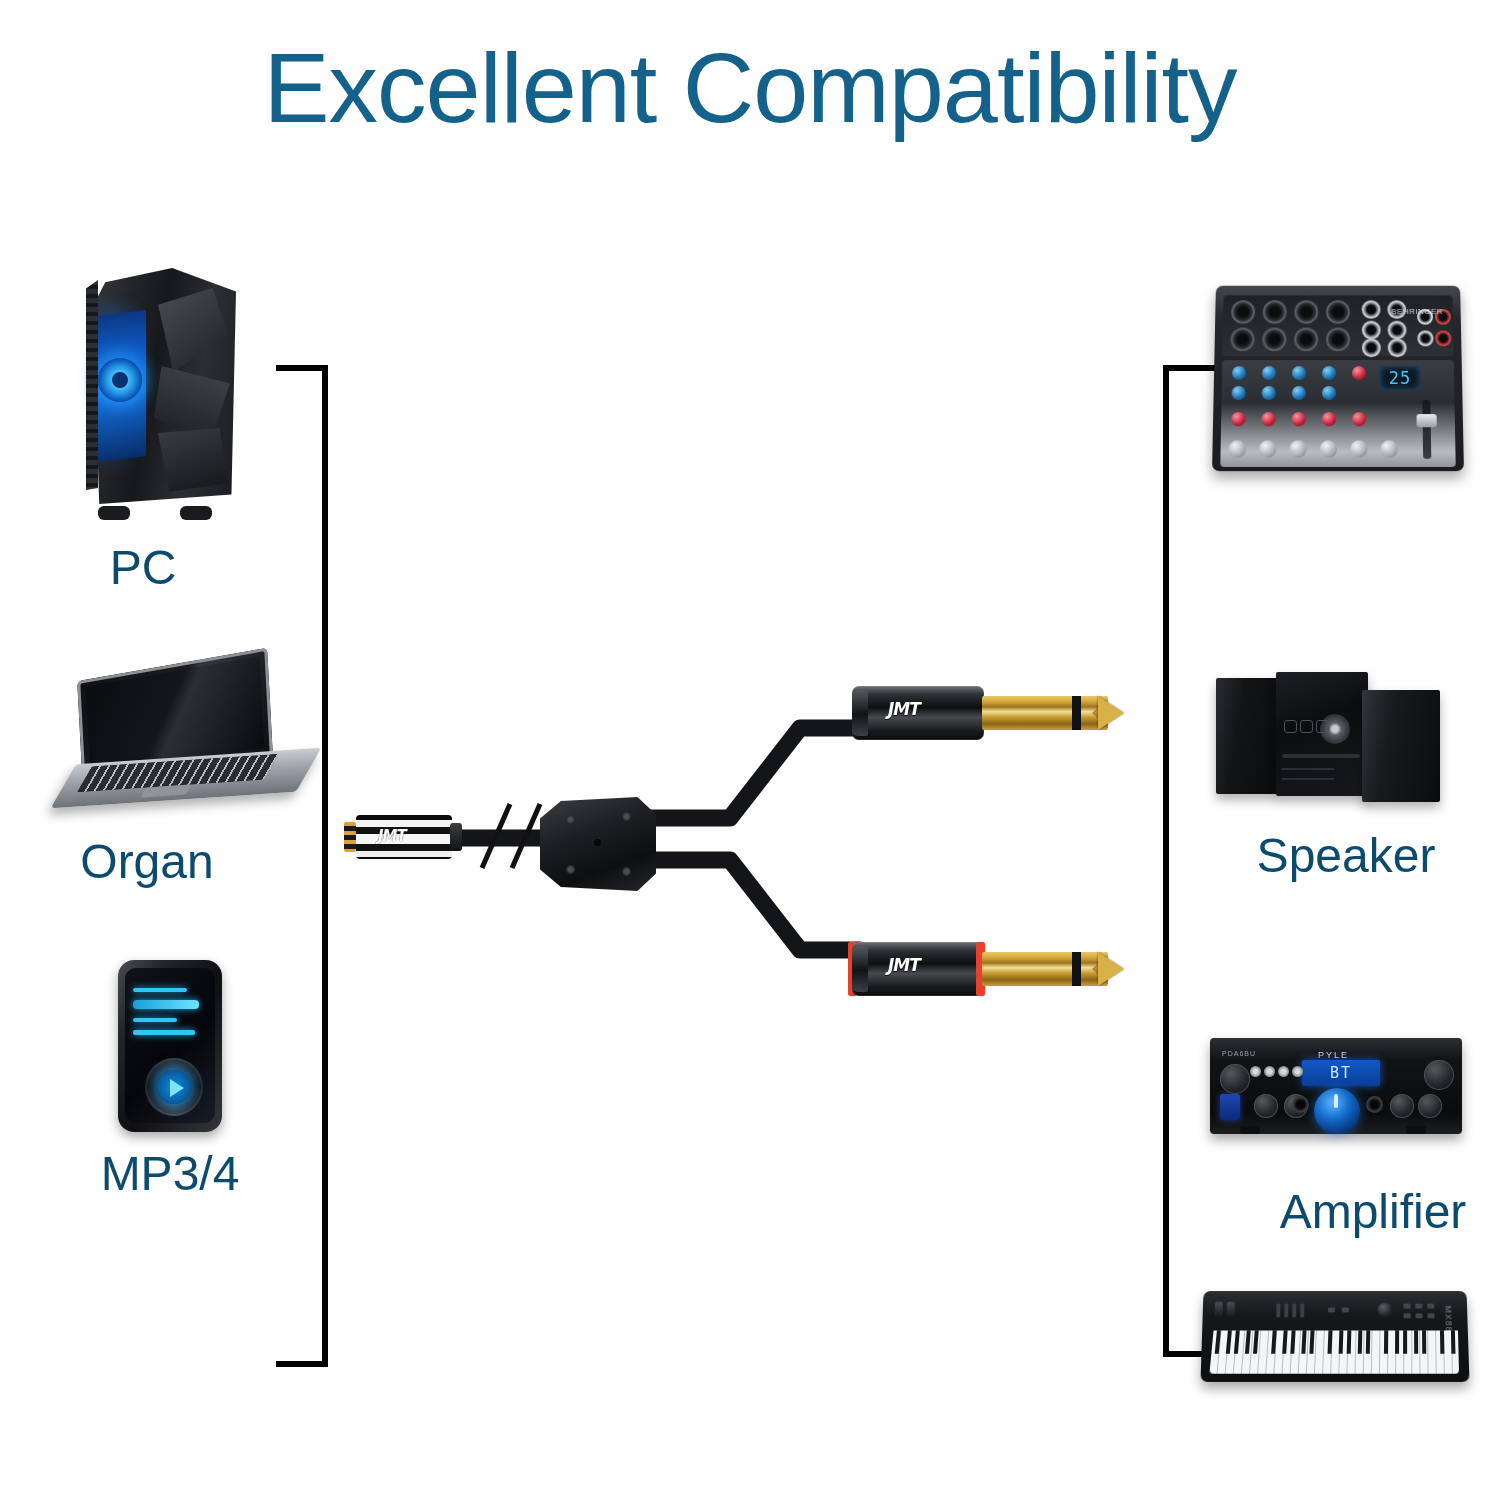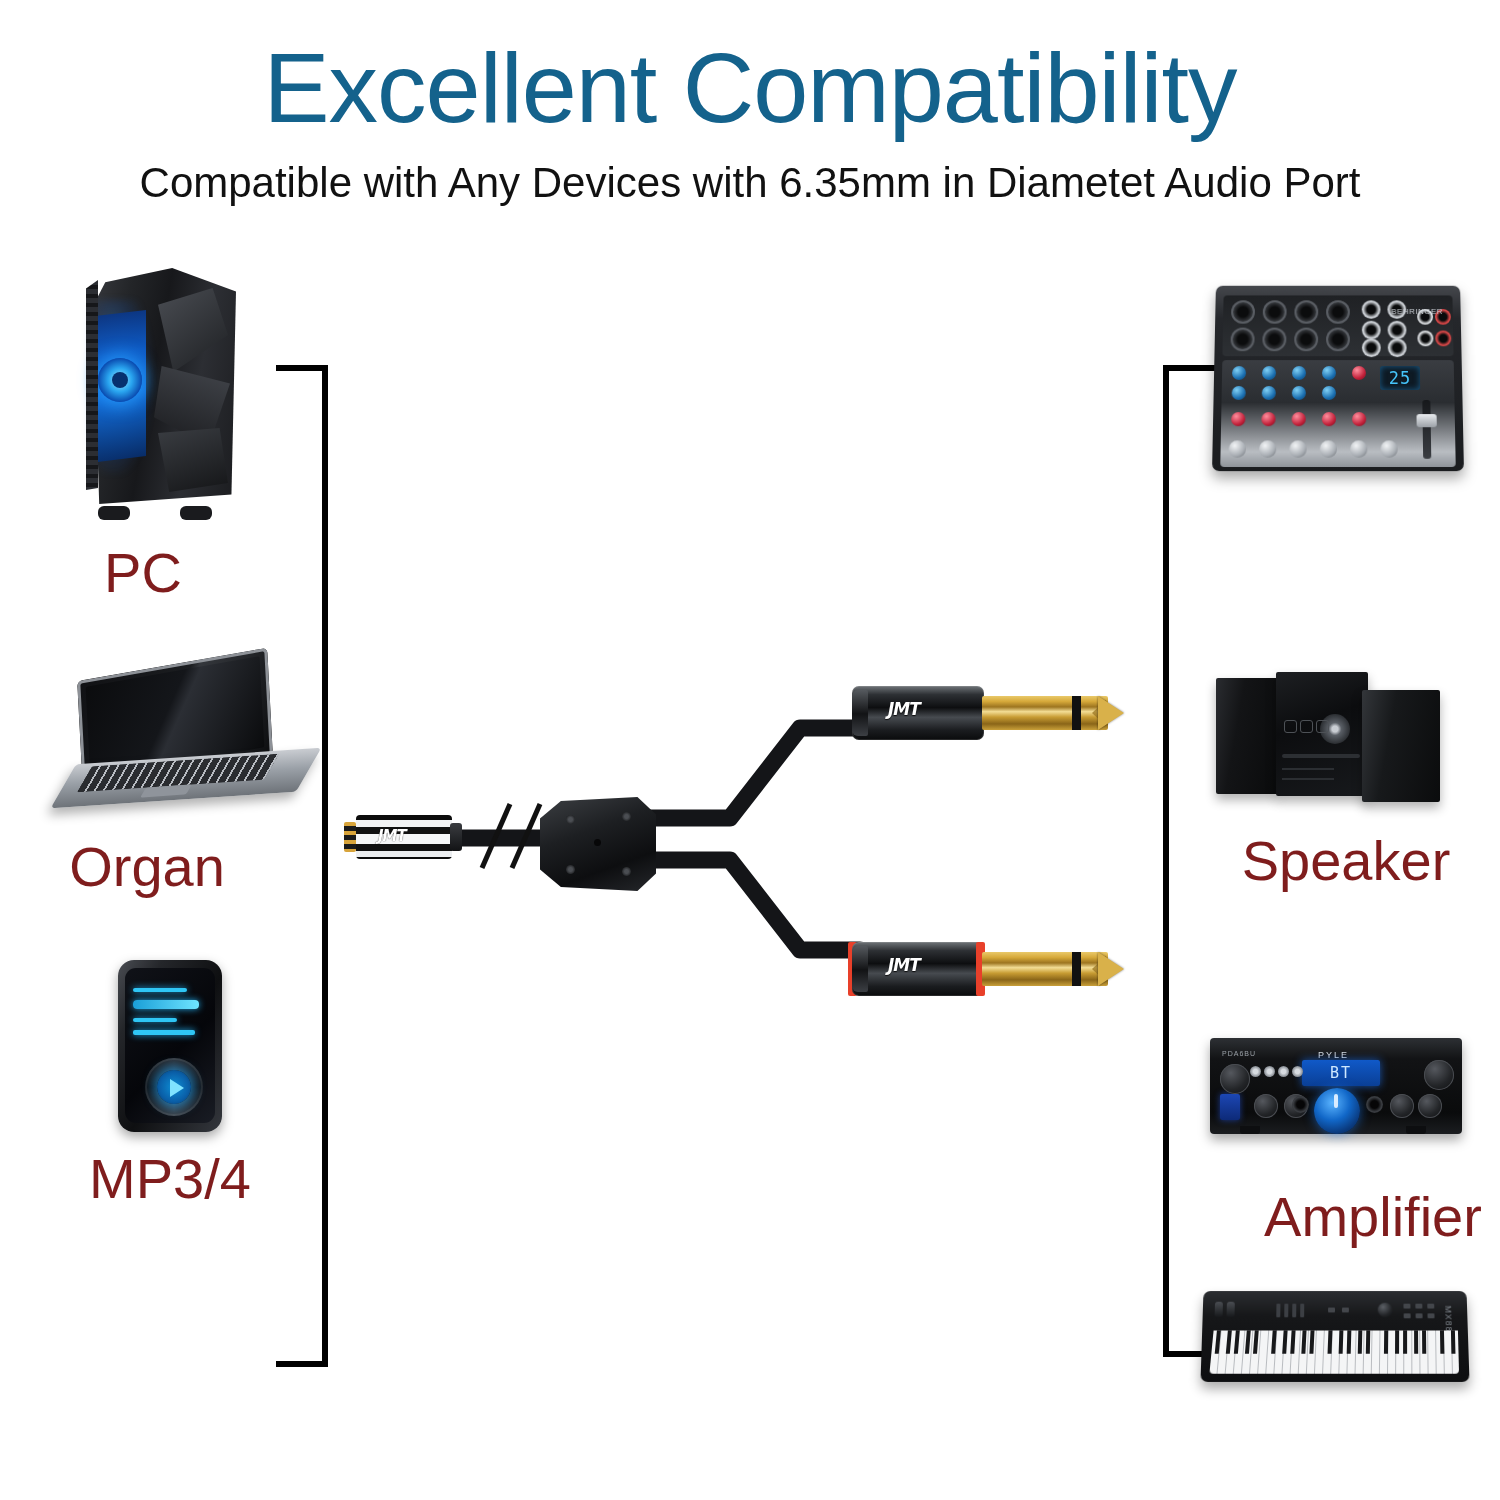--- a/index.html
+++ b/index.html
@@ -44,21 +44,21 @@
   .bracket-right .vert{left:0;}
   .bracket-right .stub{left:6px;}
   .bracket-right .stub.t{top:0;}
   .bracket-right .stub.b{bottom:0;}
 
   
   .cell{position:absolute;}
   .cell .art{position:absolute;left:0;top:0;}
   .cell .cap{
     position:absolute;width:100%;text-align:center;
-    font-size:56px;color:#7f1d1d;white-space:nowrap;font-weight:400;
+    font-size:48px;color:#0c4a6e;white-space:nowrap;font-weight:400;
   }
 
   
   .pc{position:absolute;left:0;top:0;width:210px;height:260px;}
   .pc .body{
     position:absolute;left:22px;top:6px;width:152px;height:236px;
     background:linear-gradient(100deg,#3b3d42 0%,#232528 26%,#17181b 46%,#2c2e33 70%,#1b1c1f 100%);
     clip-path:polygon(14% 6%,58% 0%,100% 10%,97% 96%,10% 100%,6% 16%);
     box-shadow:0 6px 12px rgba(0,0,0,.35);
   }
@@ -392,21 +392,20 @@
   .splitter .scr{position:absolute;width:9px;height:9px;border-radius:50%;
     background:radial-gradient(circle,#4b4e53 30%,#0a0b0c 100%);}
   .splitter .ctr{position:absolute;left:54px;top:44px;width:7px;height:7px;border-radius:50%;background:#070708;}
 </style>
 </head>
 <body>
 
 <div class="stage">
 
   <div class="title">Excellent Compatibility</div>
-  <div class="subtitle">Compatible with Any Devices with 6.35mm in Diametet Audio Port</div>
 
   <div class="bracket bracket-left">
     <div class="vert"></div>
     <div class="stub t"></div>
     <div class="stub b"></div>
   </div>
 
   <div class="bracket bracket-right">
     <div class="vert"></div>
     <div class="stub t"></div>

